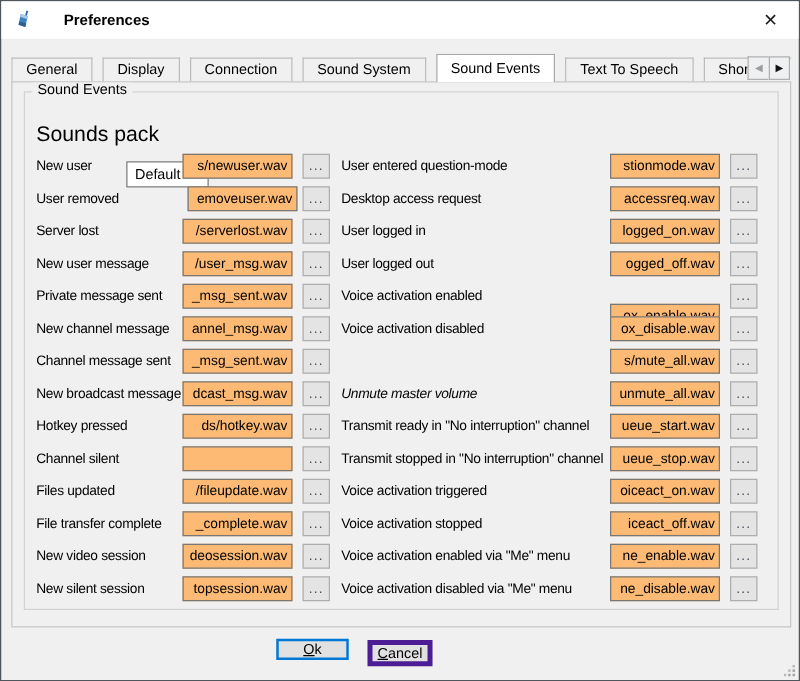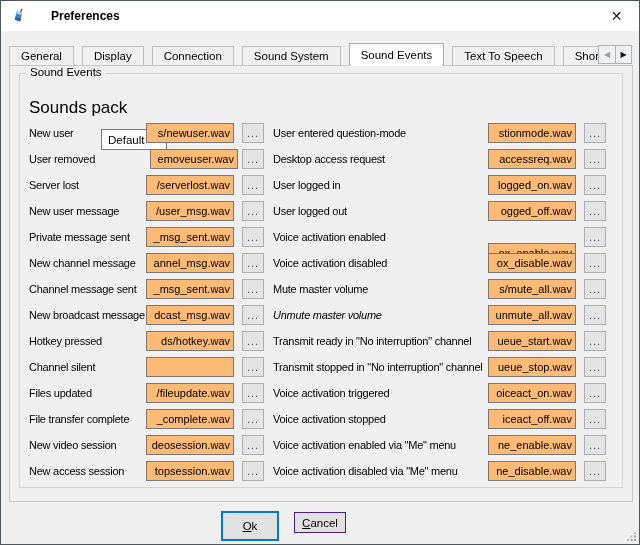--- a/index.html
+++ b/index.html
@@ -28,24 +28,24 @@
   .group-label{position:absolute;left:25px;top:65px;background:#f0f0f0;padding:0 4px;font-size:11.5px;z-index:3;}
   
   .sp-label{position:absolute;left:28px;top:96px;height:21px;line-height:21px;font-size:17px;}
   .combo{position:absolute;left:100px;top:96px;width:66px;height:21px;background:#fff;border:1px solid #7a7a7a;font-size:11.5px;display:flex;align-items:center;padding-left:6px;margin-top:32px;}
   .combo .chev{position:absolute;right:6px;top:5px;width:6px;height:6px;border-right:1.4px solid #3c3c3c;border-bottom:1.4px solid #3c3c3c;transform:rotate(45deg);}
   
   .evlabel{position:absolute;height:20px;line-height:20px;font-size:11px;letter-spacing:-0.25px;white-space:nowrap;}
   .field{position:absolute;width:88px;height:20px;border:1px solid #787878;background:#fdba74;font-family:"Liberation Sans",sans-serif;font-size:11px;text-align:right;padding:0 3px;outline:none;color:#000;}
   .browse{position:absolute;width:22px;height:20px;border:1px solid #aeaeae;background:#e4e4e4;color:#46505c;font-size:11px;line-height:11px;text-align:center;padding:0;letter-spacing:1px;}
   
-  .btn{position:absolute;height:21px;background:#e1e1e1;border:1px solid #4c1d95;font-size:11.5px;display:flex;align-items:center;justify-content:center;font-family:"Liberation Sans",sans-serif;padding:0;}
+  .btn{position:absolute;height:21px;background:#e1e1e1;border:4px solid #4c1d95;font-size:11.5px;display:flex;align-items:center;justify-content:center;font-family:"Liberation Sans",sans-serif;padding:0;}
   .btn .accel{display:block;}
   .accel::first-letter{text-decoration:underline;}
-  .btn-ok{left:220px;top:510px;width:58px;height:30px;border:2px solid #0078d7;}
+  .btn-ok{left:220px;top:510px;width:58px;height:17px;border:2px solid #0078d7;}
   .btn-cancel{left:293px;top:511px;width:52px;}
   .grip{position:absolute;right:2px;bottom:2px;width:10px;height:10px;}
 </style>
 </head>
 <body>
 
 <div class="window">
 
   <div class="titlebar">
     <svg class="app-icon" viewBox="0 0 16 16" aria-hidden="true">
@@ -133,42 +133,41 @@
     <button class="browse" style="left: 241px; top: 356px;">...</button>
     <div class="evlabel" style="left: 28px; top: 382px;">Files updated</div>
     <input class="field" type="text" value="/fileupdate.wav" style="left: 145px; top: 382px;">
     <button class="browse" style="left: 241px; top: 382px;">...</button>
     <div class="evlabel" style="left: 28px; top: 408px;">File transfer complete</div>
     <input class="field" type="text" value="_complete.wav" style="left: 145px; top: 408px;">
     <button class="browse" style="left: 241px; top: 408px;">...</button>
     <div class="evlabel" style="left: 28px; top: 434px;">New video session</div>
     <input class="field" type="text" value="deosession.wav" style="left: 145px; top: 434px;">
     <button class="browse" style="left: 241px; top: 434px;">...</button>
-    <div class="evlabel" style="left: 28px; top: 460px;">New access session</div>
+    <div class="evlabel" style="left: 28px; top: 460px;">New silent session</div>
     <input class="field" type="text" value="topsession.wav" style="left: 145px; top: 460px;">
     <button class="browse" style="left: 241px; top: 460px;">...</button>
     <div class="evlabel" style="left: 272px; top: 122px;">User entered question-mode</div>
     <input class="field" type="text" value="stionmode.wav" style="left: 487px; top: 122px;">
     <button class="browse" style="left: 583px; top: 122px;">...</button>
     <div class="evlabel" style="left: 272px; top: 148px;">Desktop access request</div>
     <input class="field" type="text" value="accessreq.wav" style="left: 487px; top: 148px;">
     <button class="browse" style="left: 583px; top: 148px;">...</button>
     <div class="evlabel" style="left: 272px; top: 174px;">User logged in</div>
     <input class="field" type="text" value="logged_on.wav" style="left: 487px; top: 174px;">
     <button class="browse" style="left: 583px; top: 174px;">...</button>
     <div class="evlabel" style="left: 272px; top: 200px;">User logged out</div>
     <input class="field" type="text" value="ogged_off.wav" style="left: 487px; top: 200px;">
     <button class="browse" style="left: 583px; top: 200px;">...</button>
     <div class="evlabel" style="left: 272px; top: 226px; text-align: center;">Voice activation enabled</div>
     <input class="field" type="text" value="ox_enable.wav" style="left: 487px; top: 226px; margin-top: 16px;">
     <button class="browse" style="left: 583px; top: 226px;">...</button>
     <div class="evlabel" style="left: 272px; top: 252px;">Voice activation disabled</div>
     <input class="field" type="text" value="ox_disable.wav" style="left: 487px; top: 252px;">
     <button class="browse" style="left: 583px; top: 252px;">...</button>
-    <div class="evlabel" style="left: 272px; top: 278px;">Mute master volume</div>
     <input class="field" type="text" value="s/mute_all.wav" style="left: 487px; top: 278px;">
     <button class="browse" style="left: 583px; top: 278px;">...</button>
     <div class="evlabel" style="left: 272px; top: 304px; font-style: italic;">Unmute master volume</div>
     <input class="field" type="text" value="unmute_all.wav" style="left: 487px; top: 304px;">
     <button class="browse" style="left: 583px; top: 304px;">...</button>
     <div class="evlabel" style="left: 272px; top: 330px;">Transmit ready in "No interruption" channel</div>
     <input class="field" type="text" value="ueue_start.wav" style="left: 487px; top: 330px;">
     <button class="browse" style="left: 583px; top: 330px;">...</button>
     <div class="evlabel" style="left: 272px; top: 356px;">Transmit stopped in "No interruption" channel</div>
     <input class="field" type="text" value="ueue_stop.wav" style="left: 487px; top: 356px;">

